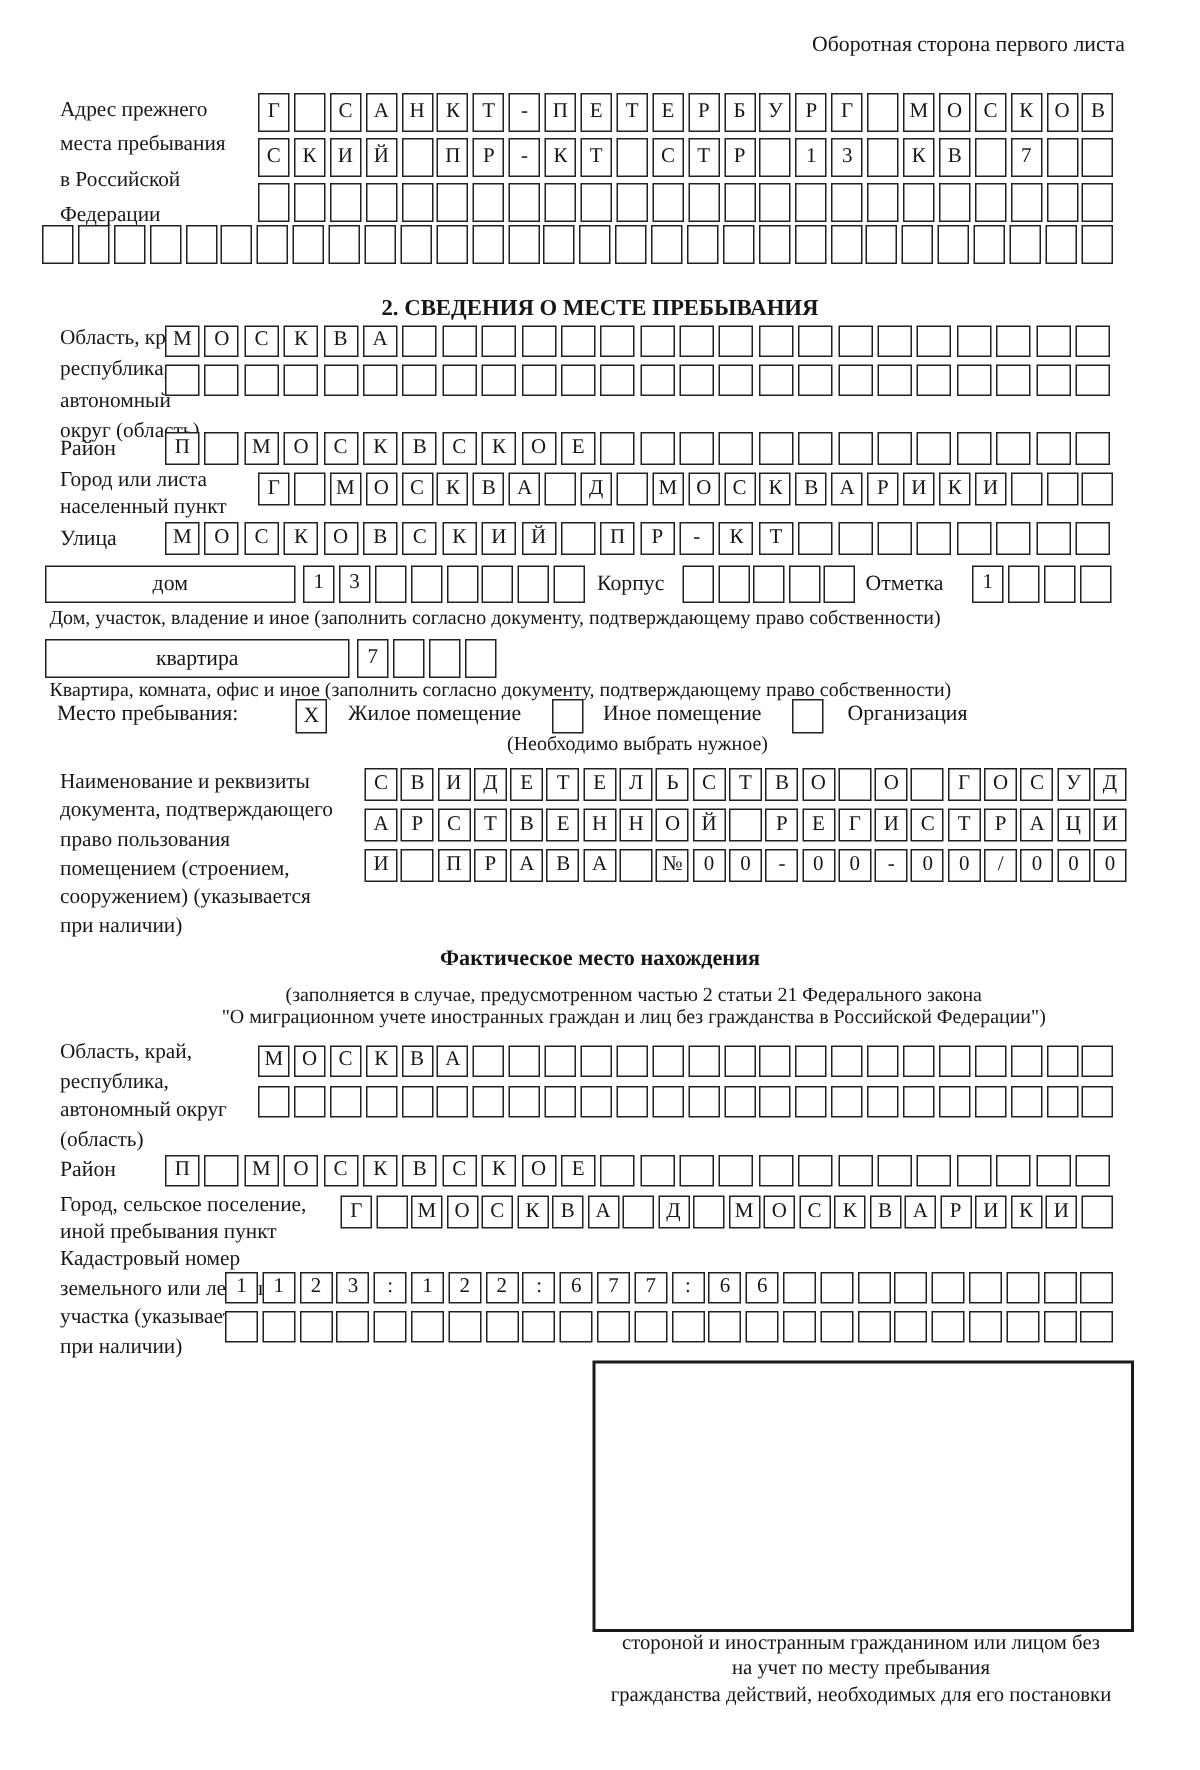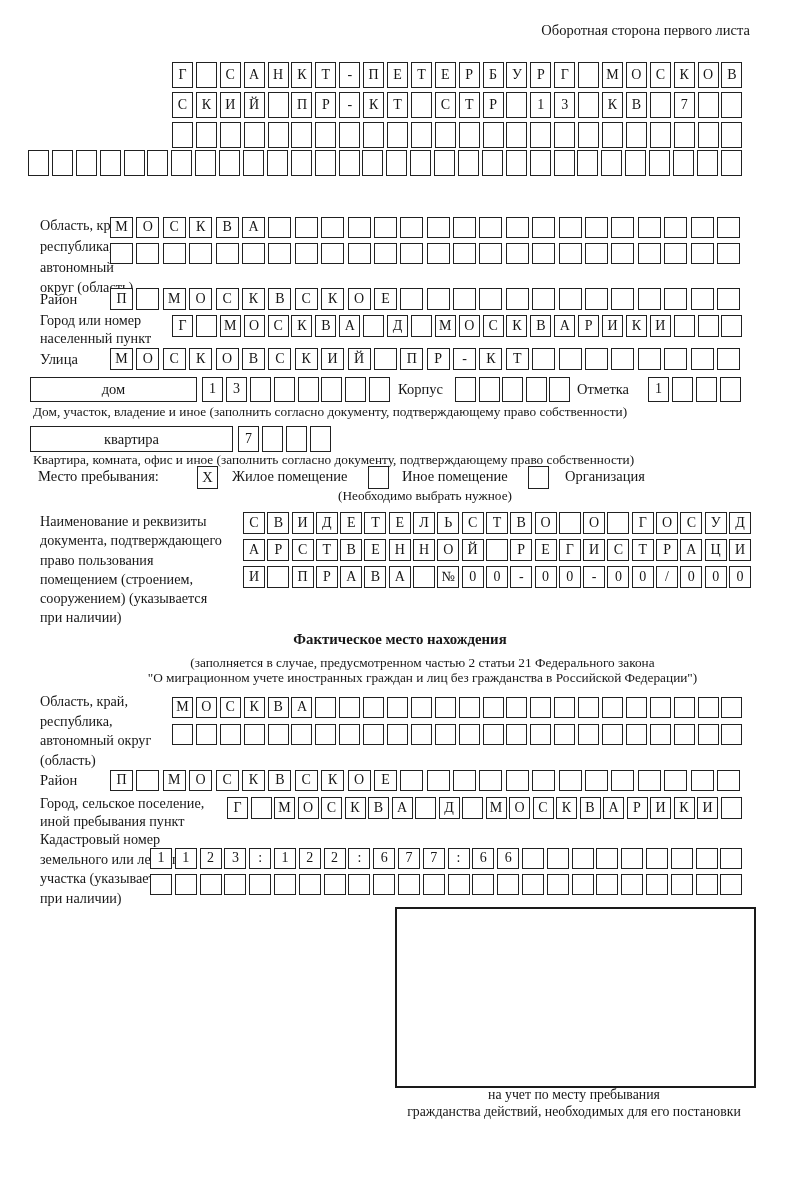--- a/index.html
+++ b/index.html
@@ -24,31 +24,38 @@
     display:flex;align-items:center;justify-content:center;font-size:14.5px;background:#fff;
   }
 </style>
 </head>
 <body>
 
 <div class="sheet">
 
   <div class="txt" style="top:22px;left:450px;width:300px;text-align:right;">Оборотная сторона первого листа</div>
 
+  <div class="lblgrp" style="top:62px;left:40px;line-height:23.3px;">
+    <div>Адрес прежнего</div>
+    <div>места пребывания</div>
+    <div>в Российской</div>
+    <div>Федерации</div>
+  </div>
 
+  <div class="txt bold center" style="top:197px;left:0;width:800px;font-size:15.2px;">2. СВЕДЕНИЯ О МЕСТЕ ПРЕБЫВАНИЯ</div>
 
   <div class="lblgrp" style="top:215px;left:40px;line-height:20.8px;">
     <div>Область, край,</div>
     <div>республика,</div>
     <div>автономный</div>
     <div>округ (область)</div>
   </div>
   <div class="txt" style="top:291px;left:40px;">Район</div>
   <div class="lblgrp" style="top:312px;left:40px;line-height:17.5px;">
-    <div>Город или номер</div>
+    <div>Город или листа</div>
     <div>населенный пункт</div>
   </div>
   <div class="txt" style="top:351px;left:40px;">Улица</div>
 
   <div class="txt" style="top:381px;left:398px;">Корпус</div>
   <div class="txt" style="top:381px;left:577px;">Отметка</div>
   <div class="txt note" style="top:452px;left:33px;">Квартира, комната, офис и иное (заполнить согласно документу, подтверждающему право собственности)</div>
   <div class="txt note" style="top:404px;left:33px;">Дом, участок, владение и иное (заполнить согласно документу, подтверждающему право собственности)</div>
 
   <div class="txt" style="top:468px;left:38px;">Место пребывания:</div>
@@ -83,20 +90,21 @@
   </div>
   <div class="lblgrp" style="top:830px;left:40px;line-height:19.5px;">
     <div>Кадастровый номер</div>
     <div>земельного или лесного</div>
     <div>участка (указывается</div>
     <div>при наличии)</div>
   </div>
 
   <div class="stamp" style="top:907px;left:395px;width:357px;height:177px;"></div>
   <div class="lblgrp center" style="top:1086px;left:375px;width:398px;line-height:17.3px;font-size:13.8px;">
+    <div>стороной и иностранным гражданином или лицом без</div>
     <div>на учет по месту пребывания</div>
     <div>гражданства действий, необходимых для его постановки</div>
   </div>
 
   <div id="grid-layer">
       <div class="boxrow" style="left: 172px; top: 62px;"><span class="cb" style="width: 21px; height: 26px; line-height: 23px; margin-right: 2.9px;">Г</span><span class="cb" style="width: 21px; height: 26px; line-height: 23px; margin-right: 2.9px;"></span><span class="cb" style="width: 21px; height: 26px; line-height: 23px; margin-right: 2.9px;">С</span><span class="cb" style="width: 21px; height: 26px; line-height: 23px; margin-right: 2.9px;">А</span><span class="cb" style="width: 21px; height: 26px; line-height: 23px; margin-right: 2.9px;">Н</span><span class="cb" style="width: 21px; height: 26px; line-height: 23px; margin-right: 2.9px;">К</span><span class="cb" style="width: 21px; height: 26px; line-height: 23px; margin-right: 2.9px;">Т</span><span class="cb" style="width: 21px; height: 26px; line-height: 23px; margin-right: 2.9px;">-</span><span class="cb" style="width: 21px; height: 26px; line-height: 23px; margin-right: 2.9px;">П</span><span class="cb" style="width: 21px; height: 26px; line-height: 23px; margin-right: 2.9px;">Е</span><span class="cb" style="width: 21px; height: 26px; line-height: 23px; margin-right: 2.9px;">Т</span><span class="cb" style="width: 21px; height: 26px; line-height: 23px; margin-right: 2.9px;">Е</span><span class="cb" style="width: 21px; height: 26px; line-height: 23px; margin-right: 2.9px;">Р</span><span class="cb" style="width: 21px; height: 26px; line-height: 23px; margin-right: 2.9px;">Б</span><span class="cb" style="width: 21px; height: 26px; line-height: 23px; margin-right: 2.9px;">У</span><span class="cb" style="width: 21px; height: 26px; line-height: 23px; margin-right: 2.9px;">Р</span><span class="cb" style="width: 21px; height: 26px; line-height: 23px; margin-right: 2.9px;">Г</span><span class="cb" style="width: 21px; height: 26px; line-height: 23px; margin-right: 2.9px;"></span><span class="cb" style="width: 21px; height: 26px; line-height: 23px; margin-right: 2.9px;">М</span><span class="cb" style="width: 21px; height: 26px; line-height: 23px; margin-right: 2.9px;">О</span><span class="cb" style="width: 21px; height: 26px; line-height: 23px; margin-right: 2.9px;">С</span><span class="cb" style="width: 21px; height: 26px; line-height: 23px; margin-right: 2.9px;">К</span><span class="cb" style="width: 21px; height: 26px; line-height: 23px; margin-right: 2.9px;">О</span><span class="cb" style="width: 21px; height: 26px; line-height: 23px; margin-right: 2.9px;">В</span></div>
       <div class="boxrow" style="left: 172px; top: 92px;"><span class="cb" style="width: 21px; height: 26px; line-height: 23px; margin-right: 2.9px;">С</span><span class="cb" style="width: 21px; height: 26px; line-height: 23px; margin-right: 2.9px;">К</span><span class="cb" style="width: 21px; height: 26px; line-height: 23px; margin-right: 2.9px;">И</span><span class="cb" style="width: 21px; height: 26px; line-height: 23px; margin-right: 2.9px;">Й</span><span class="cb" style="width: 21px; height: 26px; line-height: 23px; margin-right: 2.9px;"></span><span class="cb" style="width: 21px; height: 26px; line-height: 23px; margin-right: 2.9px;">П</span><span class="cb" style="width: 21px; height: 26px; line-height: 23px; margin-right: 2.9px;">Р</span><span class="cb" style="width: 21px; height: 26px; line-height: 23px; margin-right: 2.9px;">-</span><span class="cb" style="width: 21px; height: 26px; line-height: 23px; margin-right: 2.9px;">К</span><span class="cb" style="width: 21px; height: 26px; line-height: 23px; margin-right: 2.9px;">Т</span><span class="cb" style="width: 21px; height: 26px; line-height: 23px; margin-right: 2.9px;"></span><span class="cb" style="width: 21px; height: 26px; line-height: 23px; margin-right: 2.9px;">С</span><span class="cb" style="width: 21px; height: 26px; line-height: 23px; margin-right: 2.9px;">Т</span><span class="cb" style="width: 21px; height: 26px; line-height: 23px; margin-right: 2.9px;">Р</span><span class="cb" style="width: 21px; height: 26px; line-height: 23px; margin-right: 2.9px;"></span><span class="cb" style="width: 21px; height: 26px; line-height: 23px; margin-right: 2.9px;">1</span><span class="cb" style="width: 21px; height: 26px; line-height: 23px; margin-right: 2.9px;">3</span><span class="cb" style="width: 21px; height: 26px; line-height: 23px; margin-right: 2.9px;"></span><span class="cb" style="width: 21px; height: 26px; line-height: 23px; margin-right: 2.9px;">К</span><span class="cb" style="width: 21px; height: 26px; line-height: 23px; margin-right: 2.9px;">В</span><span class="cb" style="width: 21px; height: 26px; line-height: 23px; margin-right: 2.9px;"></span><span class="cb" style="width: 21px; height: 26px; line-height: 23px; margin-right: 2.9px;">7</span><span class="cb" style="width: 21px; height: 26px; line-height: 23px; margin-right: 2.9px;"></span><span class="cb" style="width: 21px; height: 26px; line-height: 23px; margin-right: 2.9px;"></span></div>
       <div class="boxrow" style="left: 172px; top: 122px;"><span class="cb" style="width: 21px; height: 26px; line-height: 23px; margin-right: 2.9px;"></span><span class="cb" style="width: 21px; height: 26px; line-height: 23px; margin-right: 2.9px;"></span><span class="cb" style="width: 21px; height: 26px; line-height: 23px; margin-right: 2.9px;"></span><span class="cb" style="width: 21px; height: 26px; line-height: 23px; margin-right: 2.9px;"></span><span class="cb" style="width: 21px; height: 26px; line-height: 23px; margin-right: 2.9px;"></span><span class="cb" style="width: 21px; height: 26px; line-height: 23px; margin-right: 2.9px;"></span><span class="cb" style="width: 21px; height: 26px; line-height: 23px; margin-right: 2.9px;"></span><span class="cb" style="width: 21px; height: 26px; line-height: 23px; margin-right: 2.9px;"></span><span class="cb" style="width: 21px; height: 26px; line-height: 23px; margin-right: 2.9px;"></span><span class="cb" style="width: 21px; height: 26px; line-height: 23px; margin-right: 2.9px;"></span><span class="cb" style="width: 21px; height: 26px; line-height: 23px; margin-right: 2.9px;"></span><span class="cb" style="width: 21px; height: 26px; line-height: 23px; margin-right: 2.9px;"></span><span class="cb" style="width: 21px; height: 26px; line-height: 23px; margin-right: 2.9px;"></span><span class="cb" style="width: 21px; height: 26px; line-height: 23px; margin-right: 2.9px;"></span><span class="cb" style="width: 21px; height: 26px; line-height: 23px; margin-right: 2.9px;"></span><span class="cb" style="width: 21px; height: 26px; line-height: 23px; margin-right: 2.9px;"></span><span class="cb" style="width: 21px; height: 26px; line-height: 23px; margin-right: 2.9px;"></span><span class="cb" style="width: 21px; height: 26px; line-height: 23px; margin-right: 2.9px;"></span><span class="cb" style="width: 21px; height: 26px; line-height: 23px; margin-right: 2.9px;"></span><span class="cb" style="width: 21px; height: 26px; line-height: 23px; margin-right: 2.9px;"></span><span class="cb" style="width: 21px; height: 26px; line-height: 23px; margin-right: 2.9px;"></span><span class="cb" style="width: 21px; height: 26px; line-height: 23px; margin-right: 2.9px;"></span><span class="cb" style="width: 21px; height: 26px; line-height: 23px; margin-right: 2.9px;"></span><span class="cb" style="width: 21px; height: 26px; line-height: 23px; margin-right: 2.9px;"></span></div>
       <div class="boxrow" style="left: 28px; top: 150px;"><span class="cb" style="width: 21px; height: 26px; line-height: 23px; margin-right: 2.9px;"></span><span class="cb" style="width: 21px; height: 26px; line-height: 23px; margin-right: 2.9px;"></span><span class="cb" style="width: 21px; height: 26px; line-height: 23px; margin-right: 2.9px;"></span><span class="cb" style="width: 21px; height: 26px; line-height: 23px; margin-right: 2.9px;"></span><span class="cb" style="width: 21px; height: 26px; line-height: 23px; margin-right: 2.9px;"></span><span class="cb" style="width: 21px; height: 26px; line-height: 23px; margin-right: 2.9px;"></span><span class="cb" style="width: 21px; height: 26px; line-height: 23px; margin-right: 2.9px;"></span><span class="cb" style="width: 21px; height: 26px; line-height: 23px; margin-right: 2.9px;"></span><span class="cb" style="width: 21px; height: 26px; line-height: 23px; margin-right: 2.9px;"></span><span class="cb" style="width: 21px; height: 26px; line-height: 23px; margin-right: 2.9px;"></span><span class="cb" style="width: 21px; height: 26px; line-height: 23px; margin-right: 2.9px;"></span><span class="cb" style="width: 21px; height: 26px; line-height: 23px; margin-right: 2.9px;"></span><span class="cb" style="width: 21px; height: 26px; line-height: 23px; margin-right: 2.9px;"></span><span class="cb" style="width: 21px; height: 26px; line-height: 23px; margin-right: 2.9px;"></span><span class="cb" style="width: 21px; height: 26px; line-height: 23px; margin-right: 2.9px;"></span><span class="cb" style="width: 21px; height: 26px; line-height: 23px; margin-right: 2.9px;"></span><span class="cb" style="width: 21px; height: 26px; line-height: 23px; margin-right: 2.9px;"></span><span class="cb" style="width: 21px; height: 26px; line-height: 23px; margin-right: 2.9px;"></span><span class="cb" style="width: 21px; height: 26px; line-height: 23px; margin-right: 2.9px;"></span><span class="cb" style="width: 21px; height: 26px; line-height: 23px; margin-right: 2.9px;"></span><span class="cb" style="width: 21px; height: 26px; line-height: 23px; margin-right: 2.9px;"></span><span class="cb" style="width: 21px; height: 26px; line-height: 23px; margin-right: 2.9px;"></span><span class="cb" style="width: 21px; height: 26px; line-height: 23px; margin-right: 2.9px;"></span><span class="cb" style="width: 21px; height: 26px; line-height: 23px; margin-right: 2.9px;"></span><span class="cb" style="width: 21px; height: 26px; line-height: 23px; margin-right: 2.9px;"></span><span class="cb" style="width: 21px; height: 26px; line-height: 23px; margin-right: 2.9px;"></span><span class="cb" style="width: 21px; height: 26px; line-height: 23px; margin-right: 2.9px;"></span><span class="cb" style="width: 21px; height: 26px; line-height: 23px; margin-right: 2.9px;"></span><span class="cb" style="width: 21px; height: 26px; line-height: 23px; margin-right: 2.9px;"></span><span class="cb" style="width: 21px; height: 26px; line-height: 23px; margin-right: 2.9px;"></span></div>
       <div class="boxrow" style="left: 110px; top: 217px;"><span class="cb" style="width: 23px; height: 21px; line-height: 18px; margin-right: 3.4px;">М</span><span class="cb" style="width: 23px; height: 21px; line-height: 18px; margin-right: 3.4px;">О</span><span class="cb" style="width: 23px; height: 21px; line-height: 18px; margin-right: 3.4px;">С</span><span class="cb" style="width: 23px; height: 21px; line-height: 18px; margin-right: 3.4px;">К</span><span class="cb" style="width: 23px; height: 21px; line-height: 18px; margin-right: 3.4px;">В</span><span class="cb" style="width: 23px; height: 21px; line-height: 18px; margin-right: 3.4px;">А</span><span class="cb" style="width: 23px; height: 21px; line-height: 18px; margin-right: 3.4px;"></span><span class="cb" style="width: 23px; height: 21px; line-height: 18px; margin-right: 3.4px;"></span><span class="cb" style="width: 23px; height: 21px; line-height: 18px; margin-right: 3.4px;"></span><span class="cb" style="width: 23px; height: 21px; line-height: 18px; margin-right: 3.4px;"></span><span class="cb" style="width: 23px; height: 21px; line-height: 18px; margin-right: 3.4px;"></span><span class="cb" style="width: 23px; height: 21px; line-height: 18px; margin-right: 3.4px;"></span><span class="cb" style="width: 23px; height: 21px; line-height: 18px; margin-right: 3.4px;"></span><span class="cb" style="width: 23px; height: 21px; line-height: 18px; margin-right: 3.4px;"></span><span class="cb" style="width: 23px; height: 21px; line-height: 18px; margin-right: 3.4px;"></span><span class="cb" style="width: 23px; height: 21px; line-height: 18px; margin-right: 3.4px;"></span><span class="cb" style="width: 23px; height: 21px; line-height: 18px; margin-right: 3.4px;"></span><span class="cb" style="width: 23px; height: 21px; line-height: 18px; margin-right: 3.4px;"></span><span class="cb" style="width: 23px; height: 21px; line-height: 18px; margin-right: 3.4px;"></span><span class="cb" style="width: 23px; height: 21px; line-height: 18px; margin-right: 3.4px;"></span><span class="cb" style="width: 23px; height: 21px; line-height: 18px; margin-right: 3.4px;"></span><span class="cb" style="width: 23px; height: 21px; line-height: 18px; margin-right: 3.4px;"></span><span class="cb" style="width: 23px; height: 21px; line-height: 18px; margin-right: 3.4px;"></span><span class="cb" style="width: 23px; height: 21px; line-height: 18px; margin-right: 3.4px;"></span></div>

